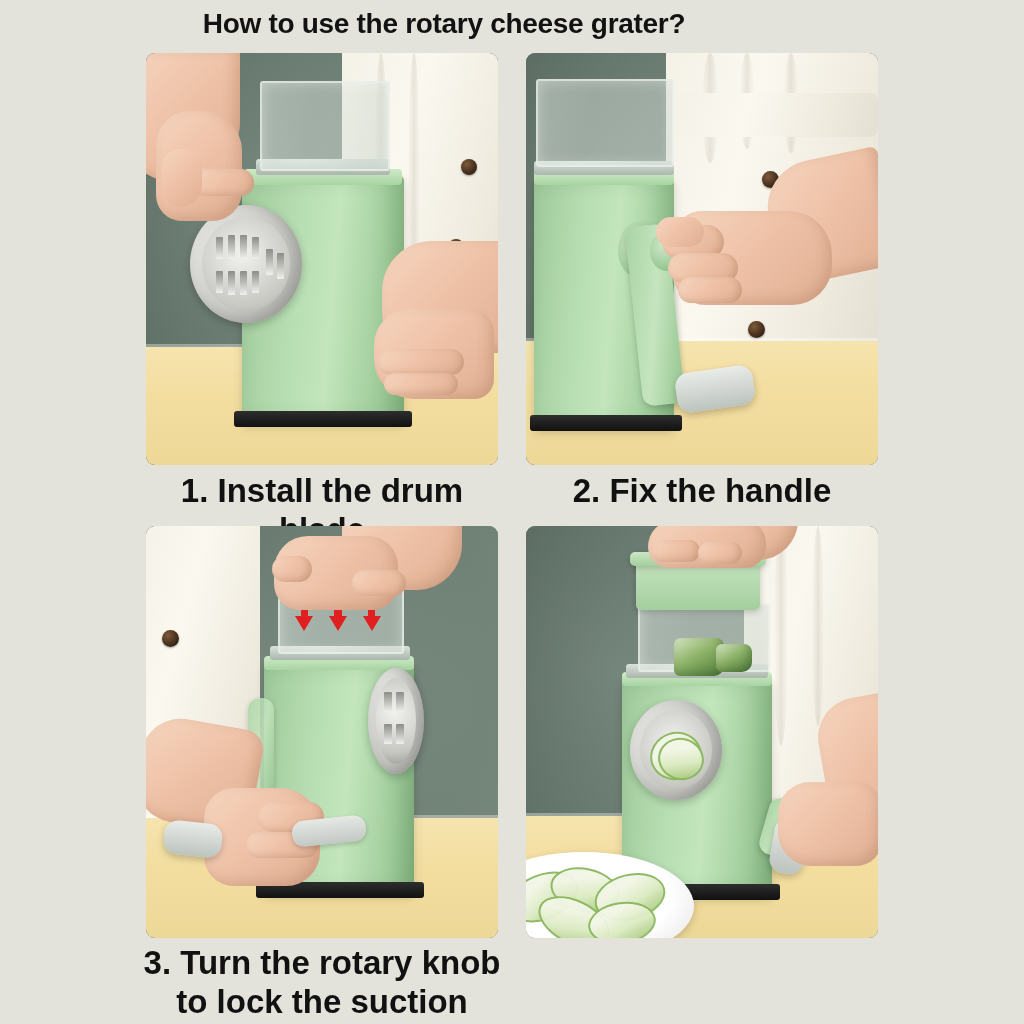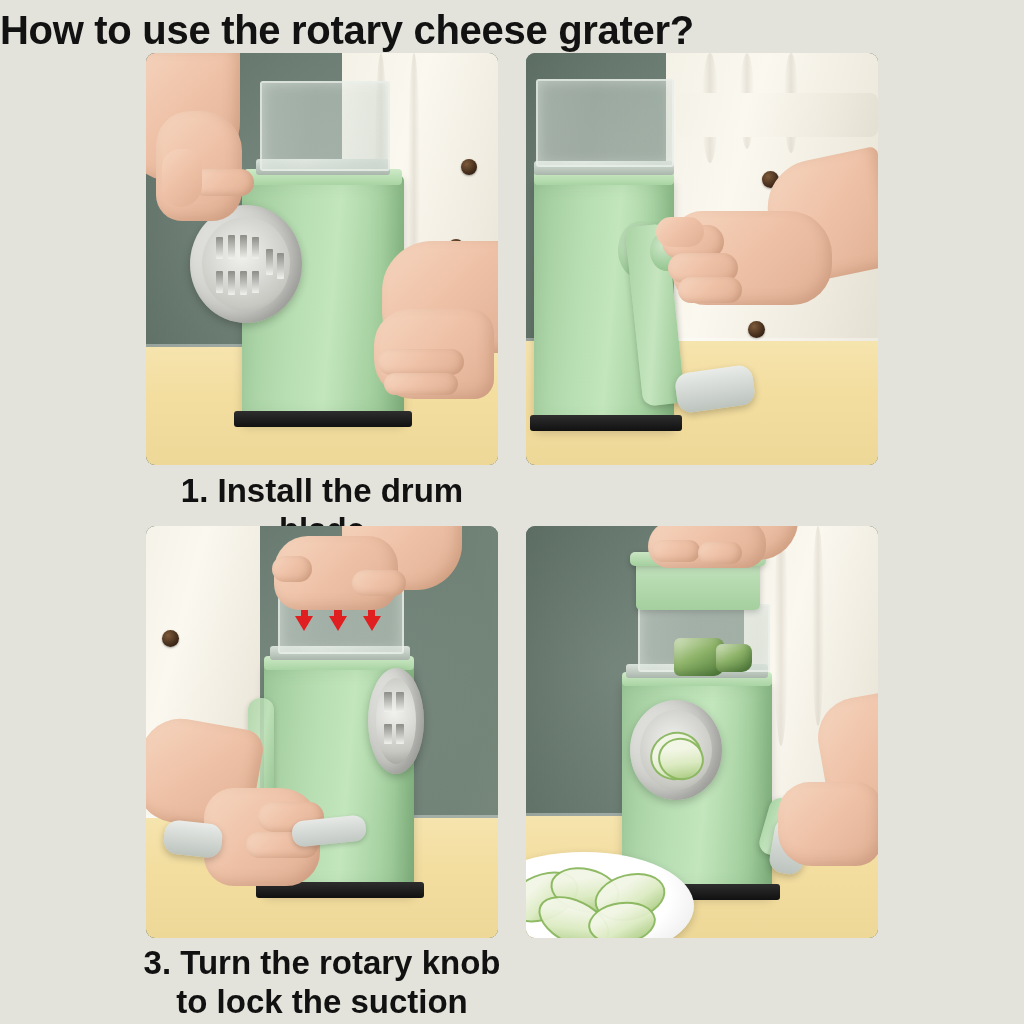--- a/index.html
+++ b/index.html
@@ -18,21 +18,22 @@
     position: relative;
     width: 1024px;
     height: 1024px;
     background: #e3e3db;
   }
   .page-title {
     position: absolute;
     top: 8px;
     left: 0;
     width: 888px;
-    font-size: 40px;
+    text-align: center;
+    font-size: 28px;
     font-weight: bold;
     letter-spacing: -0.3px;
     color: #121212;
     font-family: "Liberation Sans", sans-serif;
   }
 
   
   .panel {
     position: absolute;
     border-radius: 9px;
@@ -308,20 +309,21 @@
       <div class="crank-grip" style="left:150px; top:316px; width:78px; height:40px; transform:rotate(-8deg);"></div>
 
       <div class="arm" style="left:244px; top:104px; width:120px; height:120px; border-radius:48px 8px 8px 40px; transform:rotate(-12deg);"></div>
       <div class="hand" style="left:146px; top:158px; width:160px; height:94px; border-radius:30px 44px 40px 34px;"></div>
       <div class="finger" style="left:136px; top:172px; width:62px; height:34px; border-radius:18px;"></div>
       <div class="finger" style="left:142px; top:200px; width:70px; height:30px; border-radius:16px;"></div>
       <div class="finger" style="left:152px; top:224px; width:64px; height:26px; border-radius:14px;"></div>
       <div class="thumb" style="left:130px; top:164px; width:48px; height:30px; border-radius:16px;"></div>
     </div>
   </div>
+  <div class="caption" id="caption-2">2. Fix the handle</div>
 
   <div class="panel" id="panel-3">
     <div class="scene">
       <div class="wall"></div>
       <div class="wall-soft"></div>
 
       <div class="dress" style="left:-10px; top:0; width:124px; height:300px;"></div>
       <div class="button-dot" style="left:16px; top:104px; width:17px; height:17px;"></div>
       <div class="button-dot" style="left:30px; top:256px; width:17px; height:17px;"></div>
 

